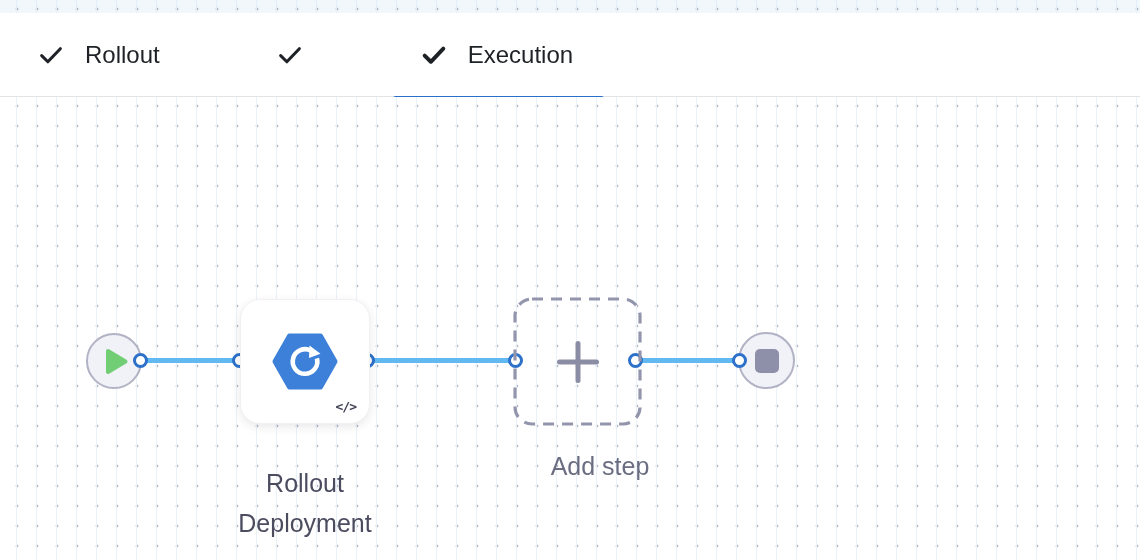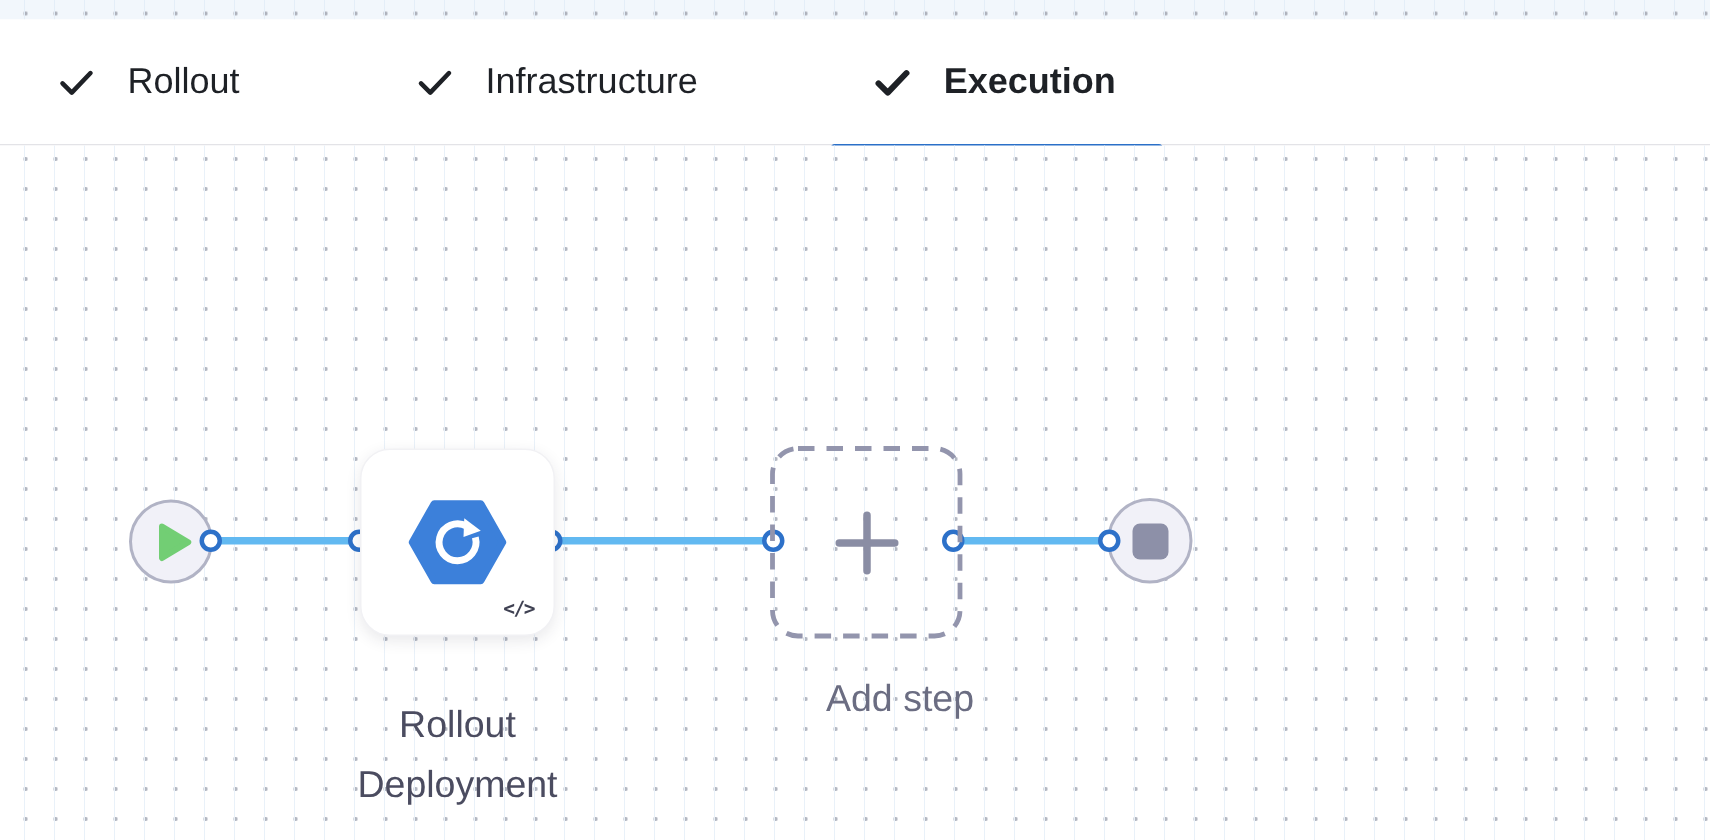--- a/index.html
+++ b/index.html
@@ -30,21 +30,21 @@
     position:absolute; left:0; top:13px; width:1140px; height:84px;
     background:#ffffff; border-bottom:1px solid #e3e3e7;
     display:flex; align-items:center; padding-left:10px; gap:62px;
   }
   .tab {
     position:relative; height:100%;
     display:flex; align-items:center; gap:20px;
     padding:0 27px; cursor:pointer;
     font-size:24px; color:#1e2126; font-weight:500; white-space:nowrap;
   }
-  .tab.active { font-weight:700; }
+  .tab.active { font-weight:400; }
   .tab.active::after {
     content:""; position:absolute; left:0; right:-4px; bottom:-5px;
     height:5px; border-radius:3px; background:#2b70c8;
   }
   .tab svg { flex:0 0 auto; }
 
   
   .canvas {
     position:absolute; left:0; top:97px; width:1140px; height:463px;
   }
@@ -98,21 +98,20 @@
   <div class="tab">
     <svg width="28" height="28" viewBox="0 0 24 24">
         <path d="M4 12.5 L9.3 17.8 L20 6.6" fill="none" stroke="#1e2126" stroke-width="2.6" stroke-linecap="round" stroke-linejoin="round"></path>
       </svg>
     <span>Rollout</span>
   </div>
   <div class="tab">
     <svg width="28" height="28" viewBox="0 0 24 24">
         <path d="M4 12.5 L9.3 17.8 L20 6.6" fill="none" stroke="#1e2126" stroke-width="2.6" stroke-linecap="round" stroke-linejoin="round"></path>
       </svg>
-    <span>Infrastructure</span>
   </div>
   <div class="tab active">
     <svg width="28" height="28" viewBox="0 0 24 24">
         <path d="M4 12.5 L9.3 17.8 L20 6.6" fill="none" stroke="#1e2126" stroke-width="3.4" stroke-linecap="round" stroke-linejoin="round"></path>
       </svg>
     <span>Execution</span>
   </div>
 </header>
 
 <main class="canvas grid-bg">

